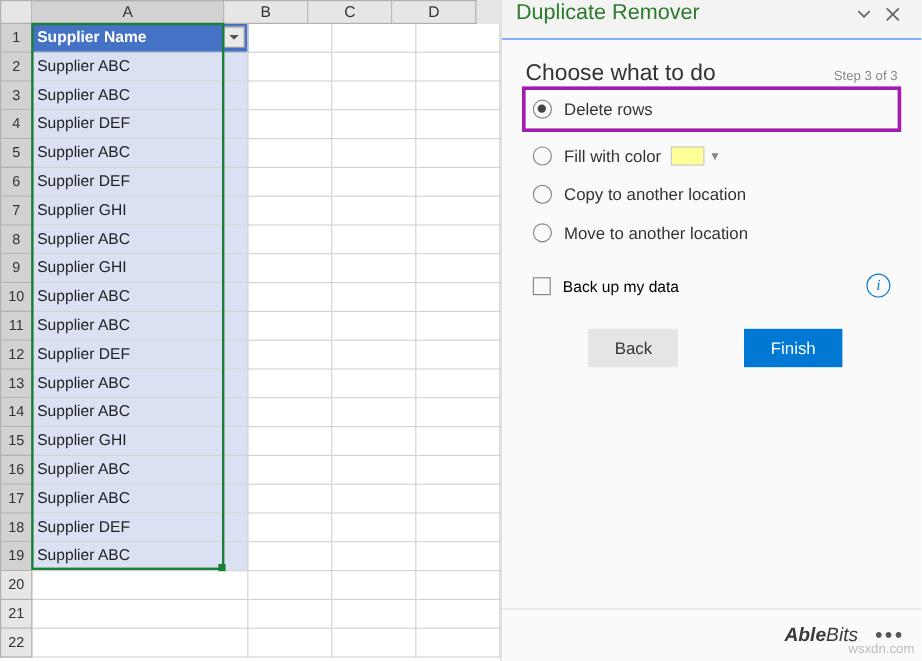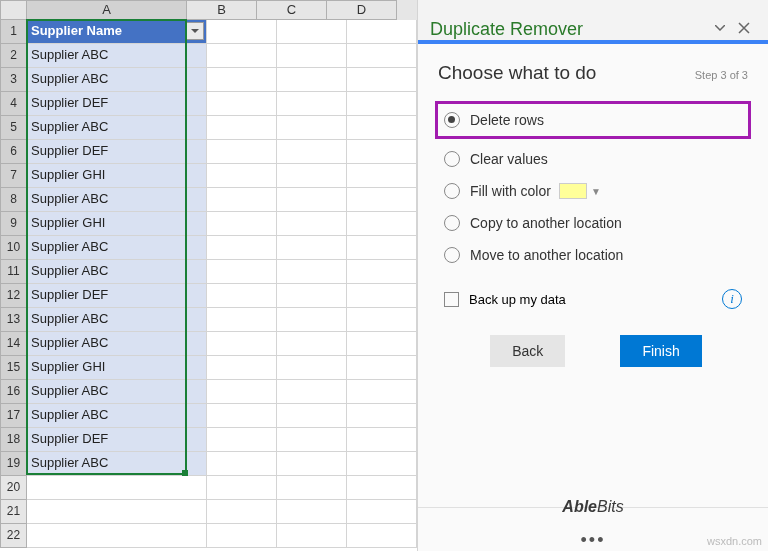--- a/index.html
+++ b/index.html
@@ -109,25 +109,25 @@
   background: #1a7f37;
 }
 
 .pane {
   flex: 1;
   display: flex;
   flex-direction: column;
   background: #fafafa;
 }
 .pane-header {
-  height: 44px;
-  display: flex;
-  align-items: flex-end;
+  height: 33px;
+  display: flex;
+  align-items: flex-start;
   padding: 0 12px;
-  border-bottom: 4px solid #3b82f6;
+  border-bottom: 1px solid #3b82f6;
   background: #f3f3f3;
 }
 .pane-title {
   flex: 1;
   font-size: 18px;
   color: #2a7a2a;
   font-weight: 400;
 }
 .pane-ctrl {
   width: 24px;
@@ -139,21 +139,21 @@
   cursor: pointer;
 }
 .pane-body {
   padding: 18px 20px 10px 20px;
   flex: 1;
   position: relative;
 }
 .step-title-row {
   display: flex;
   align-items: baseline;
-  margin-bottom: 20px;
+  margin-bottom: 2px;
 }
 .step-title {
   flex: 1;
   font-size: 19px;
   color: #333;
   font-weight: 400;
 }
 .step-count {
   font-size: 11px;
   color: #888;
@@ -242,21 +242,20 @@
 .btn-back { background: #e5e5e5; color: #333; }
 .btn-primary { background: #0078d4; color: #fff; margin-left: 43px; }
 .pane-footer {
   height: 44px;
   border-top: 1px solid #e0e0e0;
   display: flex;
   align-items: center;
   justify-content: flex-end;
   padding: 0 14px;
   gap: 14px;
-  flex-direction: column;
 }
 .brand {
   font-weight: 700;
   font-style: italic;
   font-size: 16px;
   color: #3a3a3a;
 }
 .brand .thin { font-weight: 400; }
 .more-dots { font-size: 18px; color: #555; letter-spacing: 2px; cursor: pointer; }
 .watermark {
@@ -464,24 +463,20 @@
       <div class="step-count">Step 3 of 3</div>
     </div>
 
     <div class="opt-list">
       <div class="opt highlighted">
         <span class="radio checked"></span>
         <span>Delete rows</span>
       </div>
       <div class="opt">
         <span class="radio"></span>
-        <span>Clear values</span>
-      </div>
-      <div class="opt">
-        <span class="radio"></span>
         <span>Fill with color</span>
         <span class="color-swatch"></span>
         <span class="swatch-arrow">▼</span>
       </div>
       <div class="opt">
         <span class="radio"></span>
         <span>Copy to another location</span>
       </div>
       <div class="opt">
         <span class="radio"></span>

